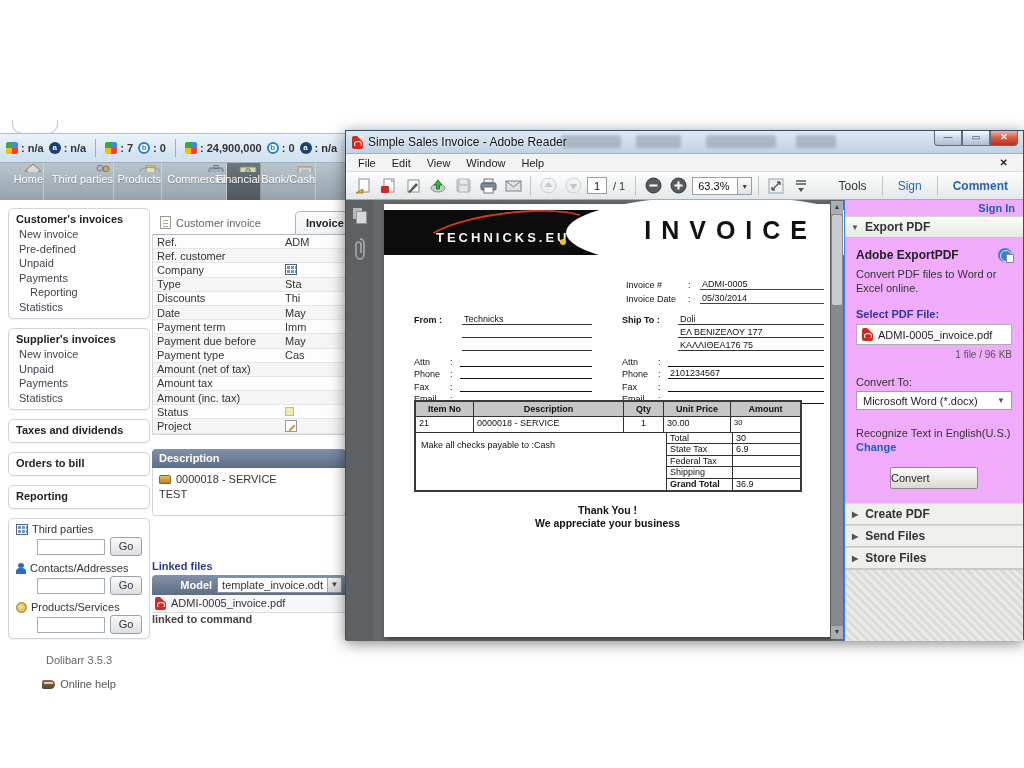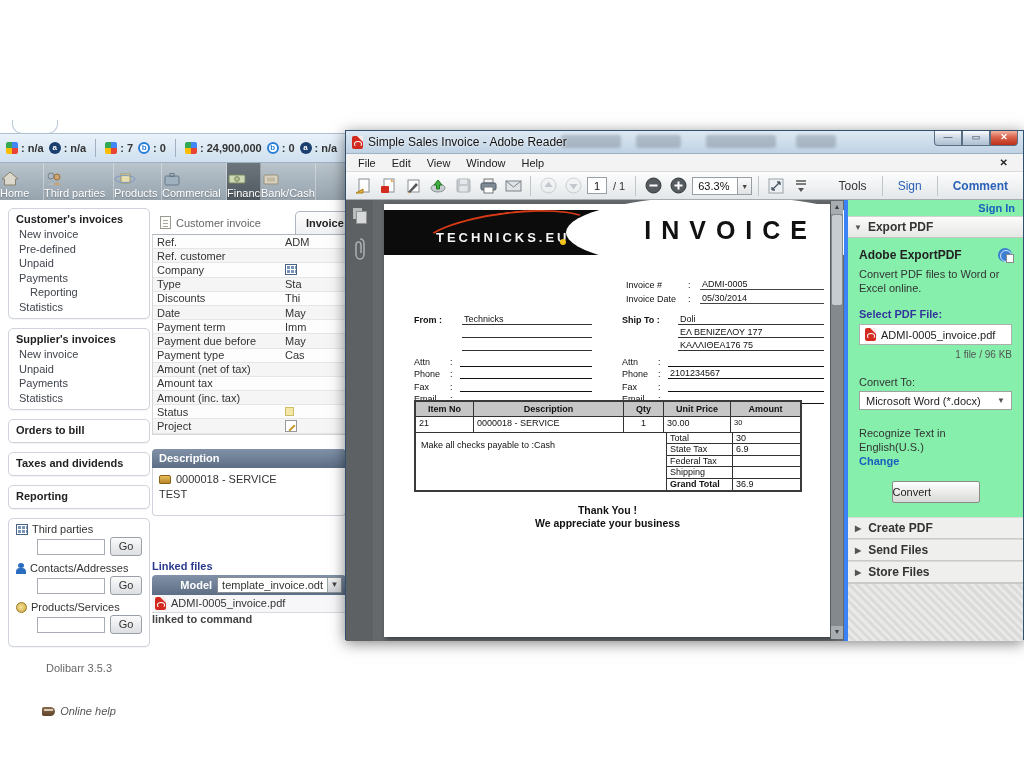--- a/index.html
+++ b/index.html
@@ -23,22 +23,22 @@
          font-weight:bold;line-height:12px;text-align:center;}
   .chart-ico{display:inline-flex;align-items:flex-end;gap:1px;height:12px;}
   .chart-ico i{width:3px;background:#3a7fd4;display:block;}
   .chart-ico i:nth-child(1){height:6px;background:#8fb4e0;}
   .chart-ico i:nth-child(2){height:12px;background:#2a6cc0;}
   .chart-ico i:nth-child(3){height:9px;background:#5a92d4;}
 
   
   .dtabs{position:absolute;left:0;top:163px;width:360px;height:37px;display:flex;
          background:linear-gradient(#b7c2ca,#8e9ca6);}
-  .dtab{height:37px;display:flex;flex-direction:column;align-items:flex-start;justify-content:flex-end;
-        padding-bottom:1px;color:#fff;font-size:11px;border-right:1px solid rgba(255,255,255,.35);
+  .dtab{height:37px;display:flex;flex-direction:column;align-items:flex-end;justify-content:flex-end;
+        padding-bottom:15px;color:#fff;font-size:11px;border-right:1px solid rgba(255,255,255,.35);
         background:linear-gradient(#b9c4cc,#96a3ad);text-shadow:0 1px 1px rgba(0,0,0,.25);}
   .dtab.active{background:linear-gradient(#6d767d,#4f585f);}
   .dtab svg{display:block;margin-bottom:1px;}
 
   
   .sidebar{position:absolute;left:8px;top:208px;width:142px;}
   .sbox{border:1px solid #cfd3dc;border-radius:5px;background:#fff;padding:4px 7px;margin-bottom:9px;
         box-shadow:0 1px 1px rgba(0,0,0,.05);}
   .sbox .title{font-weight:bold;color:#222;margin-bottom:2px;}
   .sbox a{display:block;color:#40444c;text-decoration:none;line-height:14.5px;padding-left:3px;}
@@ -50,21 +50,21 @@
   .gobtn{width:32px;height:19px;background:linear-gradient(#fbfbfb,#dcdee2);border:1px solid #9aa0a8;
          border-radius:3px;font-size:11px;color:#333;text-align:center;line-height:17px;}
   .ico-company{width:12px;height:11px;background:#7a94b8;border:1px solid #4a6488;
      background-image:linear-gradient(#fff 1px,transparent 1px),linear-gradient(90deg,#fff 1px,transparent 1px);
      background-size:4px 4px;}
   .ico-person{width:10px;height:11px;position:relative;}
   .ico-person:before{content:"";position:absolute;left:2px;top:0;width:6px;height:5px;border-radius:50%;background:#2a6cc0;}
   .ico-person:after{content:"";position:absolute;left:0;top:5px;width:10px;height:6px;border-radius:4px 4px 0 0;background:#2a6cc0;}
   .ico-ball{width:11px;height:11px;border-radius:50%;background:radial-gradient(circle at 4px 4px,#f6e39a,#caa23a);border:1px solid #9a7a20;}
   .version{text-align:center;color:#666;margin-top:15px;}
-  .help{display:flex;align-items:center;gap:5px;justify-content:center;color:#555;margin-top:31px;font-style:italic;}
+  .help{display:flex;align-items:center;gap:5px;justify-content:center;color:#555;margin-top:12px;}
   .ico-book{width:13px;height:9px;background:linear-gradient(#8a6a4a,#5f432a);border-radius:2px 5px 5px 2px;position:relative;}
   .ico-book:before{content:"";position:absolute;left:2px;top:2px;right:2px;height:2px;background:#d8cbb8;}
 
   
   .mid{position:absolute;left:152px;top:210px;width:196px;height:430px;overflow:hidden;}
   .ptabs{position:relative;height:24px;}
   .ptab-lbl{position:absolute;left:8px;top:6px;color:#666;display:flex;gap:5px;align-items:center;}
   .ptab-act{position:absolute;left:104px;top:1px;width:86px;height:23px;background:linear-gradient(#fdfdfd,#f0f1f3);
             border:1px solid #b0b6bf;border-bottom:none;border-radius:5px 5px 0 0;font-weight:bold;color:#222;
             text-align:center;line-height:22px;margin-left:39px;}
@@ -186,21 +186,21 @@
   .totcol{flex:1;display:flex;flex-direction:column;}
   .totrow{display:flex;border-bottom:1px solid #333;height:11.4px;}
   .totrow:last-child{border-bottom:none;}
   .totrow .tl{width:66px;border-right:1px solid #333;padding:0 3px;}
   .totrow .tv{flex:1;padding:0 3px;}
   .totrow.gt .tl{font-weight:bold;}
   .amt-sm{font-size:7.5px;vertical-align:top;}
   .thanks{position:absolute;left:0;right:0;top:300px;text-align:center;font-size:10.5px;font-weight:bold;line-height:13px;}
 
   
-  .rpanel{width:179px;background:#86efac;border-left:4px solid #3b82f6;display:flex;flex-direction:column;font-size:11px;}
+  .rpanel{width:179px;background:#f0abfc;border-left:1px solid #3b82f6;display:flex;flex-direction:column;font-size:11px;}
   .signin{height:17px;border-bottom:1px solid #d2d4cf;text-align:right;padding:2px 8px 0 0;color:#1b5fbd;font-weight:bold;}
   .exphead{height:21px;background:linear-gradient(#fbfbfa,#e7e8e5);border-bottom:1px solid #c4c6c1;
            display:flex;align-items:center;font-weight:bold;font-size:12px;color:#333;}
   .exphead .tri{font-size:8px;margin:0 6px;color:#555;}
   .expbody{padding:10px 11px 0 11px;}
   .exptitle{display:flex;align-items:center;}
   .exptitle b{font-size:12px;color:#222;}
   .globe{margin-left:auto;width:14px;height:14px;border-radius:50%;background:#3a7fd4;position:relative;}
   .globe:before{content:"";position:absolute;left:2px;top:2px;width:10px;height:10px;border:1px solid #fff;border-radius:50%;opacity:.8;}
   .globe:after{content:"";position:absolute;right:-2px;bottom:-1px;width:6px;height:7px;background:#fff;border:1px solid #888;}
@@ -327,24 +327,24 @@
       <a>Statistics</a>
     </div>
     <div class="sbox">
       <div class="title">Supplier's invoices</div>
       <a>New invoice</a>
       <a>Unpaid</a>
       <a>Payments</a>
       <a>Statistics</a>
     </div>
     <div class="sbox">
+        <div class="title">Taxes and dividends</div>
+      </div>
+    <div class="sbox">
         <div class="title">Orders to bill</div>
-      </div>
-    <div class="sbox">
-        <div class="title">Taxes and dividends</div>
       </div>
     <div class="sbox">
         <div class="title">Reporting</div>
       </div>
     <div class="sbox">
       <div class="searchgrp">
         <div class="lbl">
             <span class="ico-company"></span>
             <span>Third parties</span>
           </div>
@@ -356,21 +356,21 @@
       <div class="searchgrp">
         <div class="lbl">
             <span class="ico-person"></span>
             <span>Contacts/Addresses</span>
           </div>
         <div class="searchrow">
             <input style="">
             <span class="gobtn">Go</span>
           </div>
       </div>
-      <div class="searchgrp" style="margin-bottom:8px">
+      <div class="searchgrp" style="margin-bottom:0">
         <div class="lbl">
             <span class="ico-ball"></span>
             <span>Products/Services</span>
           </div>
         <div class="searchrow">
             <input style="">
             <span class="gobtn">Go</span>
           </div>
       </div>
     </div>

